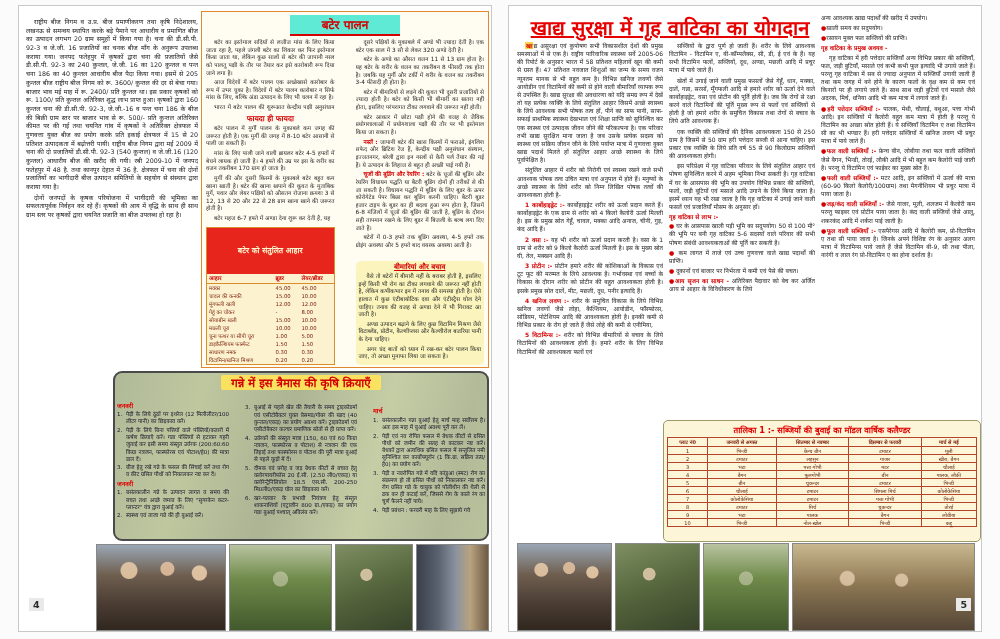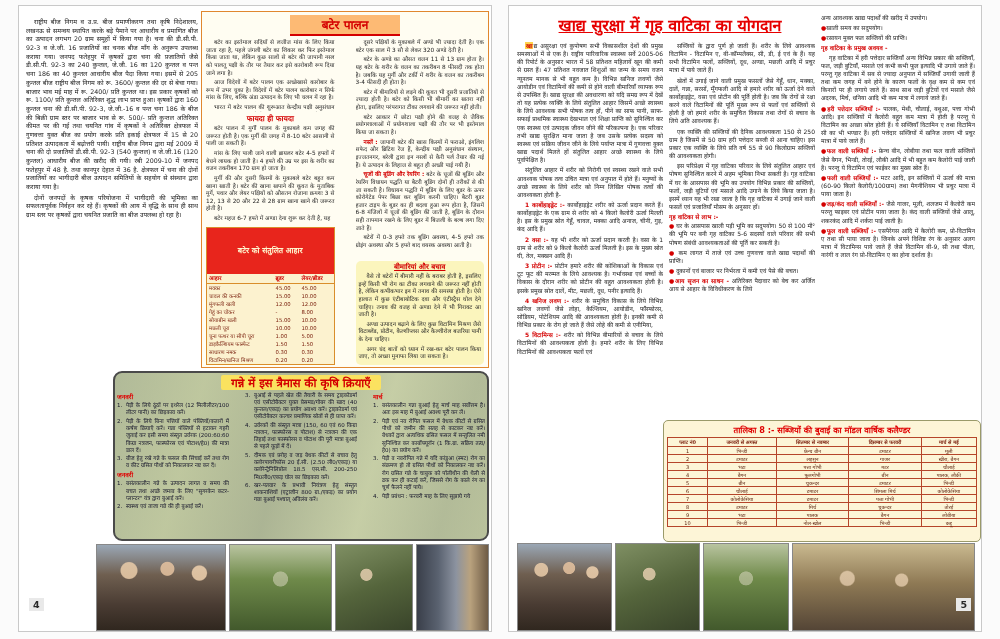--- a/index.html
+++ b/index.html
@@ -5,56 +5,56 @@
   html,body{margin:0;padding:0;}
   body{width:1000px;height:639px;background:#fbfbfb;font-family:"DejaVu Sans","Liberation Sans",sans-serif;position:relative;overflow:hidden;}
   .page{position:absolute;top:5px;width:474px;height:627px;background:#ffffff;border:1px solid #c9c9c9;box-sizing:border-box;}
   .page-left{left:18px;}
   .page-right{left:508px;}
   .p{margin:0 0 2px 0;text-indent:8px;text-align:justify;}
   .lead{color:#d40000;font-weight:bold;}
   
   .intro-col{position:absolute;left:7px;top:12px;width:172px;height:350px;font-size:6.3px;line-height:1.38;color:#1c1c1c;overflow:hidden;}
   .quail-box{position:absolute;left:182px;top:5px;width:288px;height:357px;border:1px solid #e0872f;background:#fffdf2;box-sizing:border-box;padding:3px 4px;overflow:hidden;}
-  .quail-title{width:110px;margin:0 auto 3px auto;background:#fdba74;color:#d40000;font-weight:bold;font-size:12px;text-align:center;border-bottom:2px solid #d40000;padding:1px 0;}
+  .quail-title{width:110px;margin:0 auto 3px auto;background:#5eead4;color:#d40000;font-weight:bold;font-size:12px;text-align:center;border-bottom:2px solid #d40000;padding:1px 0;}
   .quail-cols{display:flex;gap:21px;height:326px;}
   .q-col{flex:1;font-size:5.8px;line-height:1.32;color:#222;display:flex;flex-direction:column;overflow:hidden;}
   .q-texts{overflow:hidden;}
   .q-texts-grow{flex:1;overflow:hidden;}
   .q-benefit-h{color:#d40000;font-weight:bold;font-size:7.5px;text-align:center;margin:2px 0 1px 0;}
   .diet-wrap{border:1px solid #d98e2b;background:#fcf2cf;margin-top:2px;}
   .diet-title{background:#e8251c;color:#fff6cf;font-weight:bold;font-size:7.6px;text-align:center;padding:18px 0;}
   .diet-wrap table{width:100%;border-collapse:collapse;font-size:5.3px;color:#7c2310;}
   .diet-wrap th{color:#cc0000;text-align:left;font-size:5.6px;padding:1px 2px;border-bottom:1px solid #d98e2b;}
   .diet-wrap td{padding:0.5px 2px;}
   .disease-panel{background:#fbf5bd;border-radius:5px;padding:2px 3px;margin-top:6px;}
   .disease-h{color:#d40000;font-weight:bold;font-size:7px;text-align:center;text-decoration:underline;margin-bottom:1px;}
   .cane-box{position:absolute;left:94px;top:365px;width:376px;height:170px;border:2px solid #4a4a4a;border-radius:9px;box-sizing:border-box;padding:2px 2px;overflow:hidden;
     background:linear-gradient(rgba(232,236,210,0.62),rgba(232,236,210,0.62)),
     linear-gradient(105deg,#56683a 0%,#7b8b4b 22%,#49592f 45%,#8e9c5e 68%,#5a6b3a 88%,#6e7d44 100%);}
   .cane-title{display:table;margin:0 auto 2px auto;background:rgba(255,228,90,0.93);color:#d40000;font-weight:bold;font-size:11.5px;padding:0 10px;border-radius:2px;}
-  .cane-cols{display:flex;gap:16px;height:138px;overflow:hidden;}
+  .cane-cols{display:flex;gap:16px;height:138px;overflow:hidden;align-items:center;}
   .cane-col{flex:1;font-size:5.5px;line-height:1.3;color:#141429;overflow:hidden;}
   .month{color:#e00000;font-weight:bold;font-size:6.4px;margin:1px 0;}
   .li{margin:0 0 1.5px 0;padding-left:9px;position:relative;text-align:justify;}
   .li .num{position:absolute;left:0;top:0;}
   .photo-strip{position:absolute;display:flex;gap:3px;}
   .strip-left{left:77px;top:538px;width:393px;height:87px;}
   .strip-right{left:8px;top:537px;width:458px;height:88px;}
   .photo{border:1px solid #888;box-sizing:border-box;}
   .ph-crowd{background:radial-gradient(circle at 25% 30%,rgba(235,205,170,.85) 0 7%,transparent 8%),radial-gradient(circle at 55% 28%,rgba(230,195,160,.85) 0 7%,transparent 8%),radial-gradient(circle at 80% 33%,rgba(240,210,175,.85) 0 6%,transparent 7%),linear-gradient(180deg,#9aa7b5 0%,#6f5f50 35%,#4a3c33 70%,#30271f 100%);}
   .ph-field{background:radial-gradient(circle at 50% 40%,rgba(225,220,200,.5) 0 10%,transparent 11%),linear-gradient(180deg,#b9c4a0 0%,#6f8a4a 40%,#42592c 100%);}
   .ph-visit{background:radial-gradient(circle at 40% 35%,rgba(235,210,180,.8) 0 8%,transparent 9%),linear-gradient(160deg,#7f8f63 0%,#55653c 50%,#39442a 100%);}
   .ph-door{background:linear-gradient(90deg,#3a3f4a 0%,#5a6270 30%,#8c93a0 55%,#b9a27e 75%,#6e5b45 100%);}
   .ph-stage{background:radial-gradient(circle at 30% 40%,rgba(240,215,185,.7) 0 5%,transparent 6%),radial-gradient(circle at 60% 42%,rgba(240,215,185,.7) 0 5%,transparent 6%),linear-gradient(180deg,#c9b98f 0%,#8f7a55 45%,#544536 100%);}
   .pageno{position:absolute;font-size:9.5px;font-weight:bold;color:#2a2a2a;background:#e9e9e9;padding:1px 4px;}
   .pn-left{left:10px;top:592px;}
   .pn-right{right:10px;top:592px;}
   
-  .rp-title{position:absolute;left:20px;top:8px;width:282px;text-align:center;color:#e60000;font-weight:bold;font-size:16px;text-decoration:underline;}
+  .rp-title{position:absolute;left:20px;top:8px;width:282px;text-align:center;color:#e60000;font-weight:bold;font-size:20px;text-decoration:underline;}
   .rp-col{position:absolute;font-size:6px;line-height:1.36;color:#1c1c1c;overflow:hidden;text-align:justify;}
   .rp-col1{left:8px;top:36px;width:146px;height:499px;}
   .rp-col2{left:160px;top:36px;width:146px;height:374px;}
   .rp-col3{left:312px;top:8px;width:154px;height:402px;}
   .dropcap{background:#ffd24d;color:#cc0000;font-weight:bold;padding:0 1px;}
   .red-h{color:#d40000;font-weight:bold;margin:1px 0;}
   .veg-table{position:absolute;left:154px;top:414px;width:318px;height:122px;background:#fdf5d7;border:1px solid #9a9a6a;border-radius:5px;box-sizing:border-box;padding:2px 3px;overflow:hidden;}
   .veg-title{color:#e00000;font-weight:bold;font-size:8.2px;text-align:center;margin:1px 0 2px 0;}
   .veg-table table{width:100%;border-collapse:collapse;font-size:5px;color:#5c2410;}
   .veg-table th{border:0.5px solid #b5452a;color:#7c2310;font-size:5px;padding:1px;background:#fdf5d7;}
@@ -287,21 +287,21 @@
 
     <p class="p" style="text-indent:0;"><span class="lead">●हरी पत्तेदार सब्जियाँ :-</span> <span>पालक, मेथी, चौलाई, बथुआ, पत्ता गोभी आदि। इन सब्जियों में कैलोरी बहुत कम मात्रा में होती है परन्तु ये विटामिन का अच्छा स्रोत होती हैं। ये सब्जियाँ विटामिन ए तथा विटामिन सी का भी भण्डार हैं। हरी पत्तेदार सब्जियों में खनिज लवण भी प्रचुर मात्रा में पाये जाते हैं।</span></p>
         <p class="p" style="text-indent:0;"><span class="lead">●फल वाली सब्जियाँ :-</span> <span>फ्रेन्च बीन, लोबीया तथा फल वाली सब्जियों जैसे बैगन, भिन्डी, तोरई, लौकी आदि में भी बहुत कम कैलोरी पाई जाती है। परन्तु ये विटामिन एवं फाईबर का मुख्य स्रोत हैं।</span></p>
         <p class="p" style="text-indent:0;"><span class="lead">●फली वाली सब्जियाँ :-</span> <span>मटर आदि, इन सब्जियों में ऊर्जा की मात्रा (60-90 किलो कैलोरी/100ग्राम) तथा मैगनीशियम भी प्रचुर मात्रा में पाया जाता है।</span></p>
         <p class="p" style="text-indent:0;"><span class="lead">●जड़/कंद वाली सब्जियाँ :-</span> <span>जैसे गाजर, मूली, शलजम में कैलोरी कम परन्तु फाइबर एवं प्रोटीन पाया जाता है। कंद वाली सब्जियों जैसे आलू, शकरकंद आदि में शर्करा पाई जाती है।</span></p>
         <p class="p" style="text-indent:0;"><span class="lead">●फूल वाली सब्जियाँ :-</span> <span>एसपैरेगस आदि में कैलोरी कम, प्रो-विटामिन ए तथा सी पाया जाता है। जिनके अपने विशिष्ट रंग के अनुसार अलग मात्रा में विटामिन्स पाये जाते हैं जैसे विटामिन बी-9, सी तथा पीला, नारंगी व लाल रंग प्रो-विटामिन ए का होना दर्शाता है।</span></p>
       </div>
   </div>
 
   <div class="veg-table">
-    <div class="veg-title">तालिका 8 :- सब्जियों की बुवाई का मॉडल वार्षिक कलैण्डर</div>
+    <div class="veg-title">तालिका 1 :- सब्जियों की बुवाई का मॉडल वार्षिक कलैण्डर</div>
     <table>
       <thead>
         <tr>
 
         <th>प्लाट नं0</th>
             <th>जनवरी से अगस्त</th>
             <th>सितम्बर से नवम्बर</th>
             <th>दिसम्बर से फरवरी</th>
             <th>मार्च से मई</th>
           </tr>

